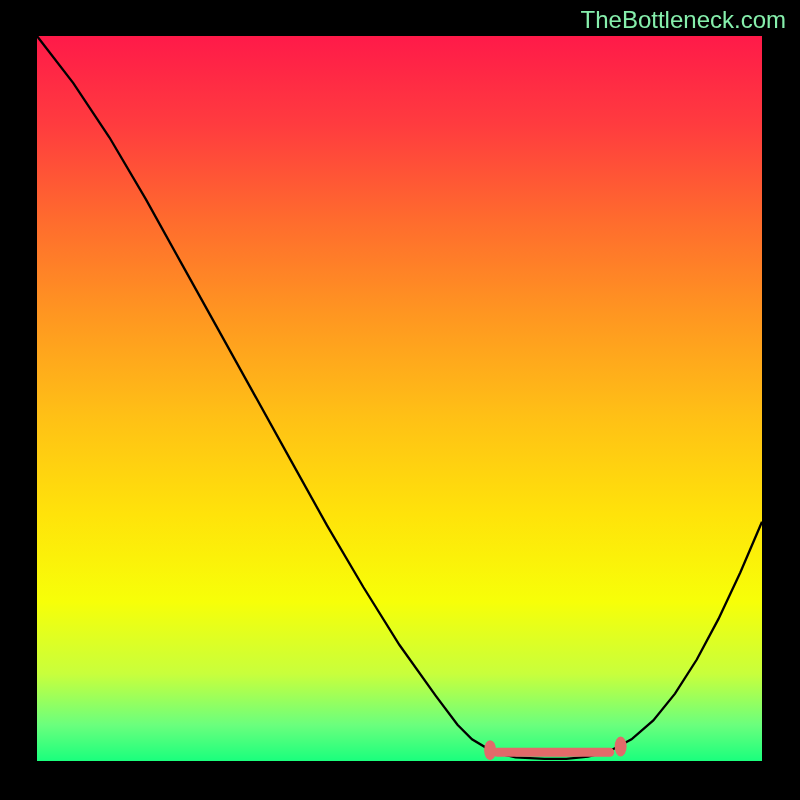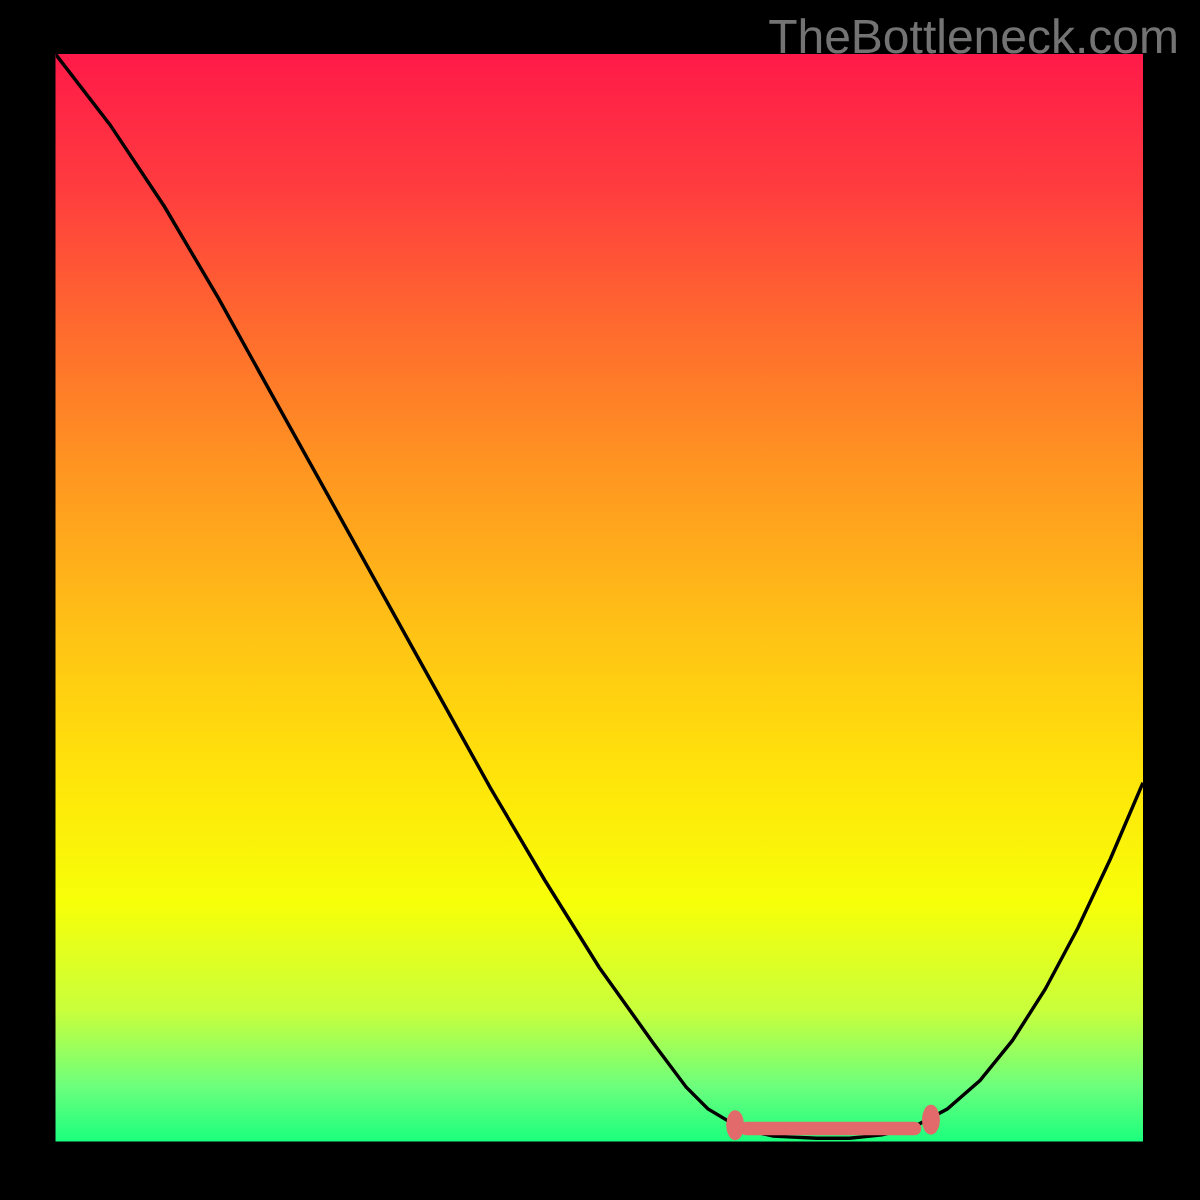--- a/index.html
+++ b/index.html
@@ -8,23 +8,23 @@
     width: 800px;
     height: 800px;
     background: #000;
     position: relative;
     overflow: hidden;
   }
   .watermark {
     position: absolute;
     top: 6px;
     right: 14px;
-    color: #737373;
+    color: #86efac;
     font-family: Arial, Helvetica, sans-serif;
-    font-size: 32px;
+    font-size: 24px;
     z-index: 10;
   }
   .plot-area {
     position: absolute;
     left: 37px;
     top: 36px;
     width: 725px;
     height: 725px;
   }
   .gradient-bg {

